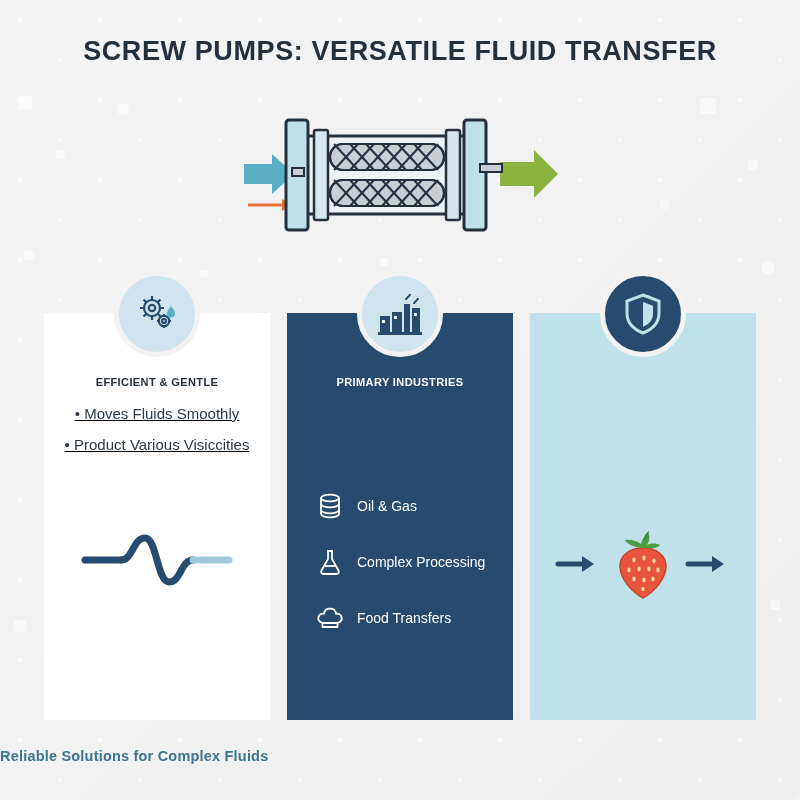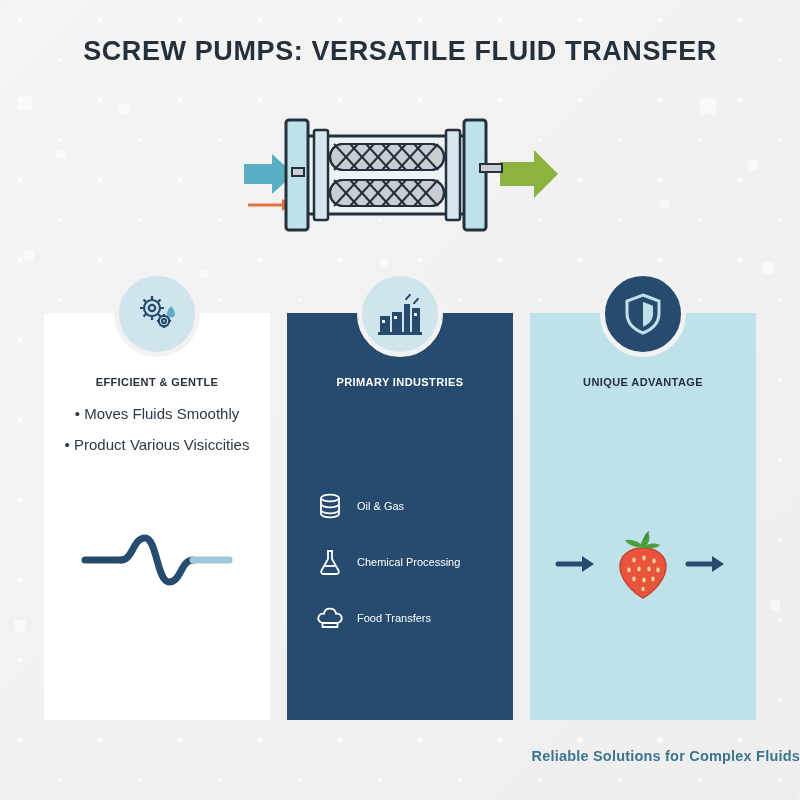--- a/index.html
+++ b/index.html
@@ -99,20 +99,21 @@
     margin: 0 0 12px 0;
   }
   .card-1 .card-title { color: #24303c; }
   .card-2 .card-title { color: #ffffff; }
   .card-3 .card-title { color: #24303c; }
 
   .bullets {
     list-style: none;
     margin: 0;
     padding: 0;
+    text-decoration: underline;
   }
   .bullets li {
     font-size: 15px;
     line-height: 1.55;
     color: #2b3945;
     margin-bottom: 8px;
   }
 
   .wave-wrap {
     position: absolute;
@@ -140,38 +141,38 @@
   .industry-list .ic {
     width: 34px;
     height: 30px;
     flex: 0 0 34px;
     margin-right: 10px;
     display: flex;
     align-items: center;
     justify-content: center;
   }
   .industry-list .lbl {
-    font-size: 11px;
+    font-size: 14px;
     color: #ffffff;
   }
   .fruit-wrap {
     position: absolute;
     left: 0;
     bottom: 118px;
     width: 226px;
     display: flex;
     align-items: center;
     justify-content: center;
   }
   .footer {
     position: absolute;
     top: 748px;
     left: 0;
     width: 800px;
-    text-align: right;
+    text-align: left;
     font-size: 14.5px;
     font-weight: bold;
     color: #3c7590;
     letter-spacing: 0.2px;
   }
 </style>
 </head>
 <body>
 
 <div id="infographic">
@@ -325,21 +326,21 @@
         </li>
         <li>
           <span class="ic">
             <svg width="26" height="28" viewBox="0 0 26 28" xmlns="http://www.w3.org/2000/svg">
               <g fill="none" stroke="#ffffff" stroke-width="1.8" stroke-linejoin="round">
                 <path d="M10 3 h6 M11 3 v8 L4.5 22.5 c-1 1.7 .2 3.5 2 3.5 h13 c1.8 0 3 -1.8 2 -3.5 L15 11 V3"></path>
                 <path d="M7.5 18 h11"></path>
               </g>
             </svg>
           </span>
-          <span class="lbl">Chemical Processing</span>
+          <span class="lbl">Complex Processing</span>
         </li>
         <li>
           <span class="ic">
             <svg width="28" height="28" viewBox="0 0 28 28" xmlns="http://www.w3.org/2000/svg">
               <g fill="none" stroke="#ffffff" stroke-width="1.8" stroke-linejoin="round">
                 <path d="M6.5 19 C3 18 1.5 15.5 2.6 12.6 C3.5 10.2 6 9.2 8 9.8 C8.4 6.6 11 4.6 14 4.6 c3 0 5.6 2 6 5.2 c2 -.6 4.5 .4 5.4 2.8 c1.1 2.9 -.4 5.4 -3.9 6.4"></path>
                 <path d="M6.5 19 h15 v4 h-15 z"></path>
               </g>
             </svg>
           </span>
@@ -348,21 +349,20 @@
       </ul>
     </div>
 
     <div class="card card-3">
       <div class="badge badge-3">
         <svg width="44" height="46" viewBox="0 0 44 46" xmlns="http://www.w3.org/2000/svg">
           <path d="M22 4 L38 10 v12 c0 10 -7 16.5 -16 20 c-9 -3.5 -16 -10 -16 -20 V10 z" fill="none" stroke="#bfe2ea" stroke-width="3"></path>
           <path d="M22 11 L32 14.8 v8 c0 6.6 -4.6 10.8 -10 13 z" fill="#bfe2ea"></path>
         </svg>
       </div>
-      <div class="card-title">UNIQUE ADVANTAGE</div>
       <div class="fruit-wrap">
         <svg width="190" height="80" viewBox="0 0 190 80" xmlns="http://www.w3.org/2000/svg">
 
           <g>
             <line x1="10" y1="42" x2="34" y2="42" stroke="#264b6e" stroke-width="5" stroke-linecap="round"></line>
             <path d="M34 34 L46 42 L34 50 Z" fill="#264b6e"></path>
           </g>
 
           <g>
             <path d="M95 26 c14 0 23 8 23 18 c0 13 -12 26 -23 32 c-11 -6 -23 -19 -23 -32 c0 -10 9 -18 23 -18 z" fill="#e8553c" stroke="#c4452f" stroke-width="1.5"></path>

